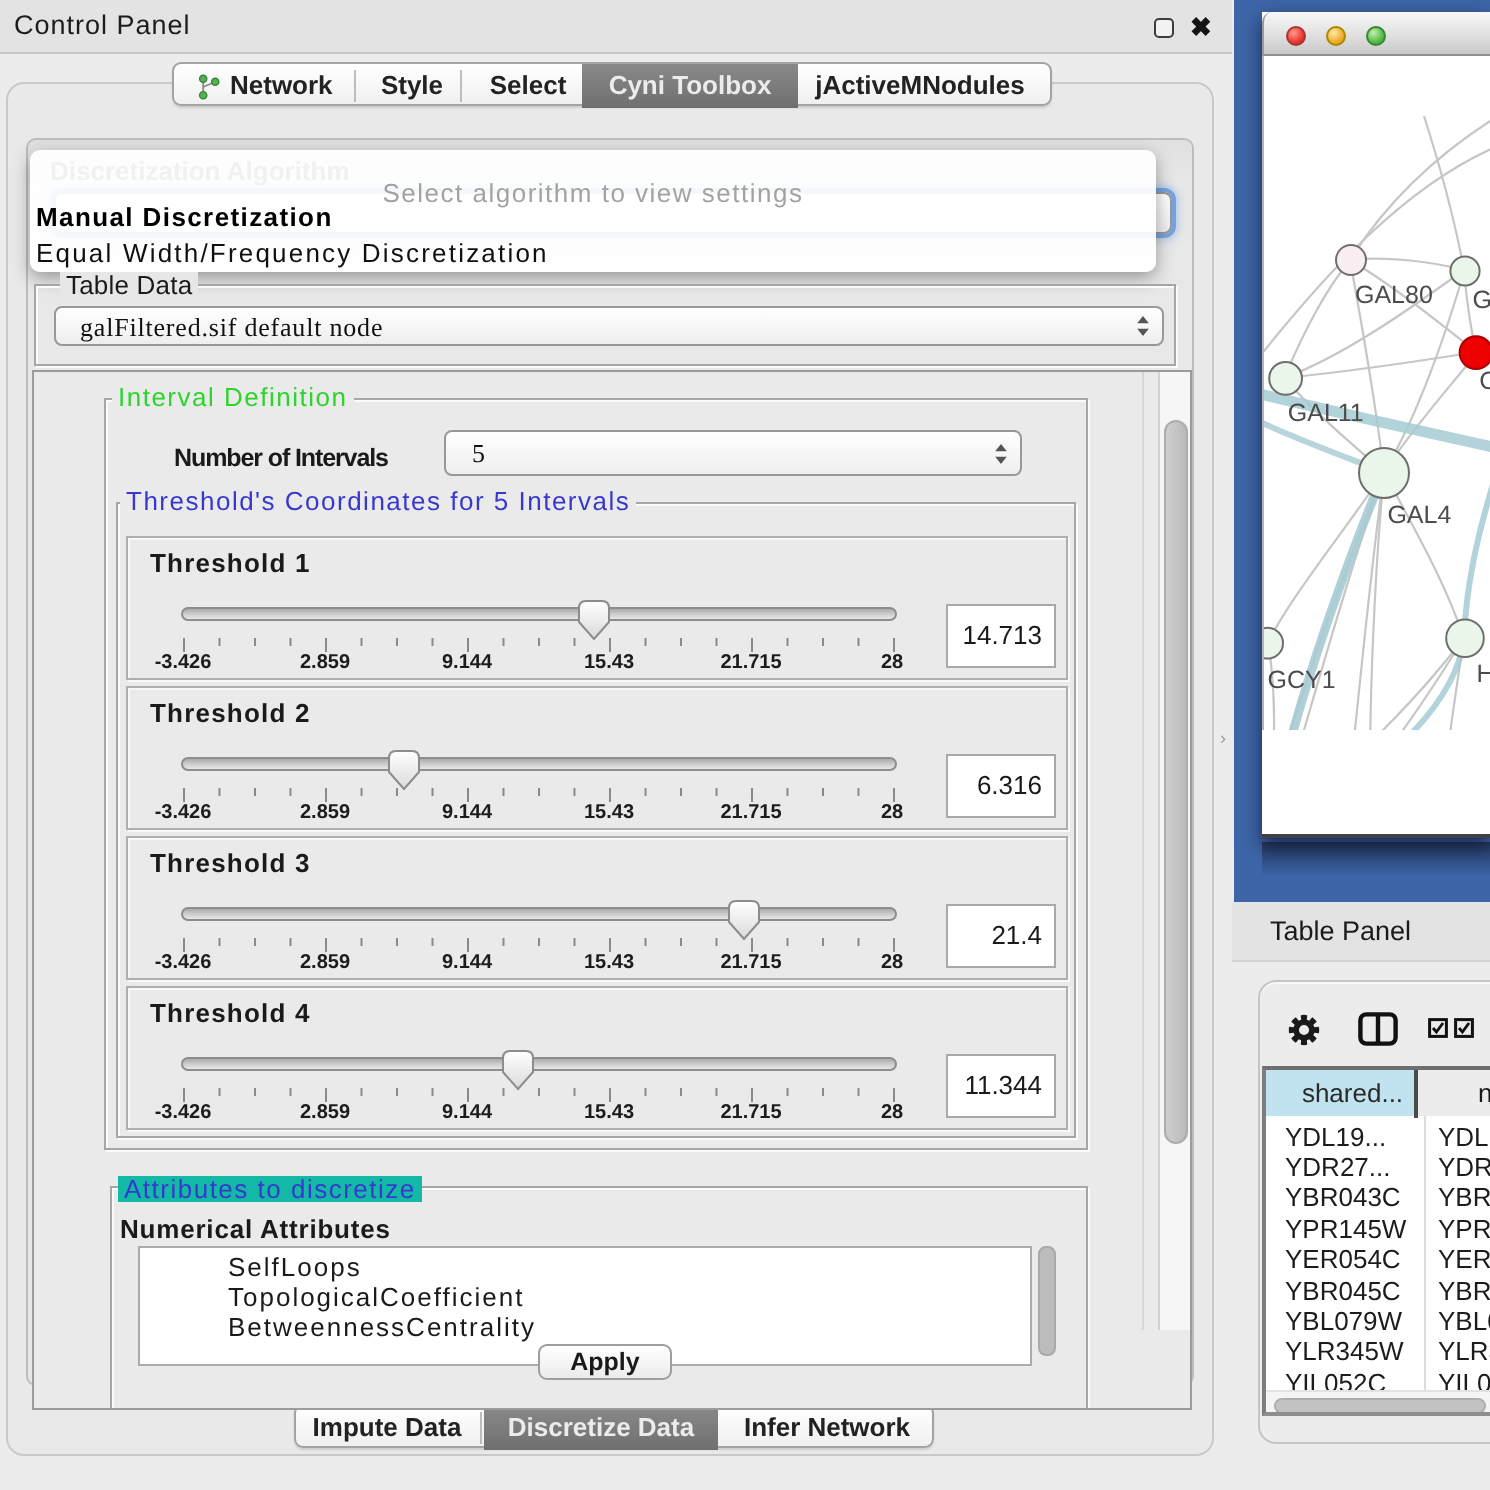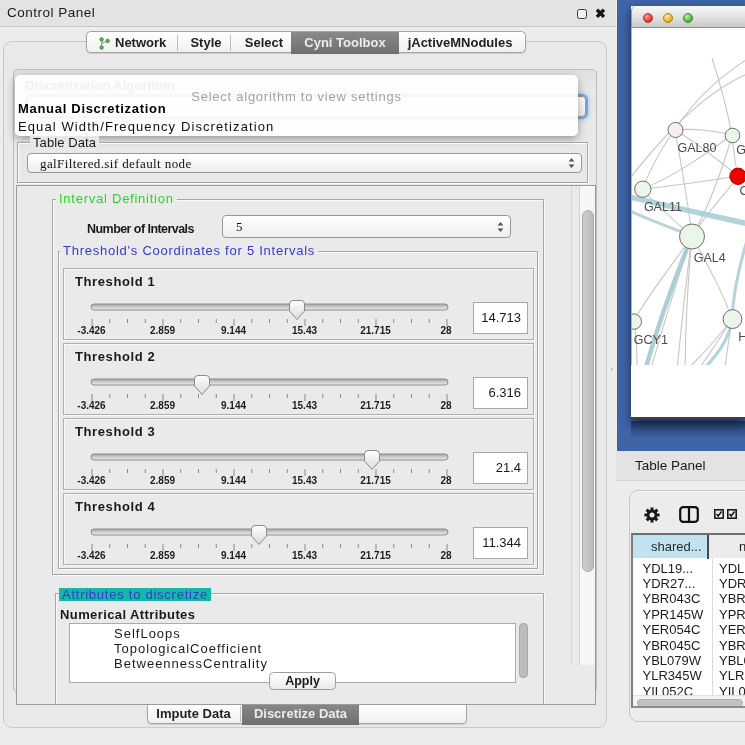--- a/index.html
+++ b/index.html
@@ -207,20 +207,21 @@
   <span class="tabsep" style="left:143px;"></span>
   <span class="tab" style="left:156px; width:42px;">Select</span>
   <span class="tab tabdark" style="left:204px; width:108px;">Cyni Toolbox</span>
   <span class="tab" style="left:313px; width:120px;">jActiveMNodules</span>
 </div>
 
 <div class="abs tabbar" id="bottabs">
   <span class="tab" style="left:0; width:91px;">Impute Data</span>
   <span class="tabsep" style="left:92px;"></span>
   <span class="tab tabdark" style="left:94px; width:117px;">Discretize Data</span>
+  <span class="tab" style="left:211px; width:109px;">Infer Network</span>
 </div>
 
 <div class="abs" style="left:25px; top:78px; font-weight:bold; color:#4a4a4a;">Discretization Algorithm</div>
 <div class="abs combo" style="left:27px; top:96px; width:559px; height:21px; box-shadow:0 0 0 2px #76a3e0, 0 0 4px 3px rgba(118,163,224,0.5);"></div>
 
 <div class="abs" id="popup">
   <div class="hint">Select algorithm to view settings</div>
   <div class="it" style="top:44px; color:#101010; letter-spacing:1.1px;">Equal Width/Frequency Discretization</div>
   <div class="it" style="top:26px; font-weight:bold; color:#000; letter-spacing:0.7px;">Manual Discretization</div>
 </div>

